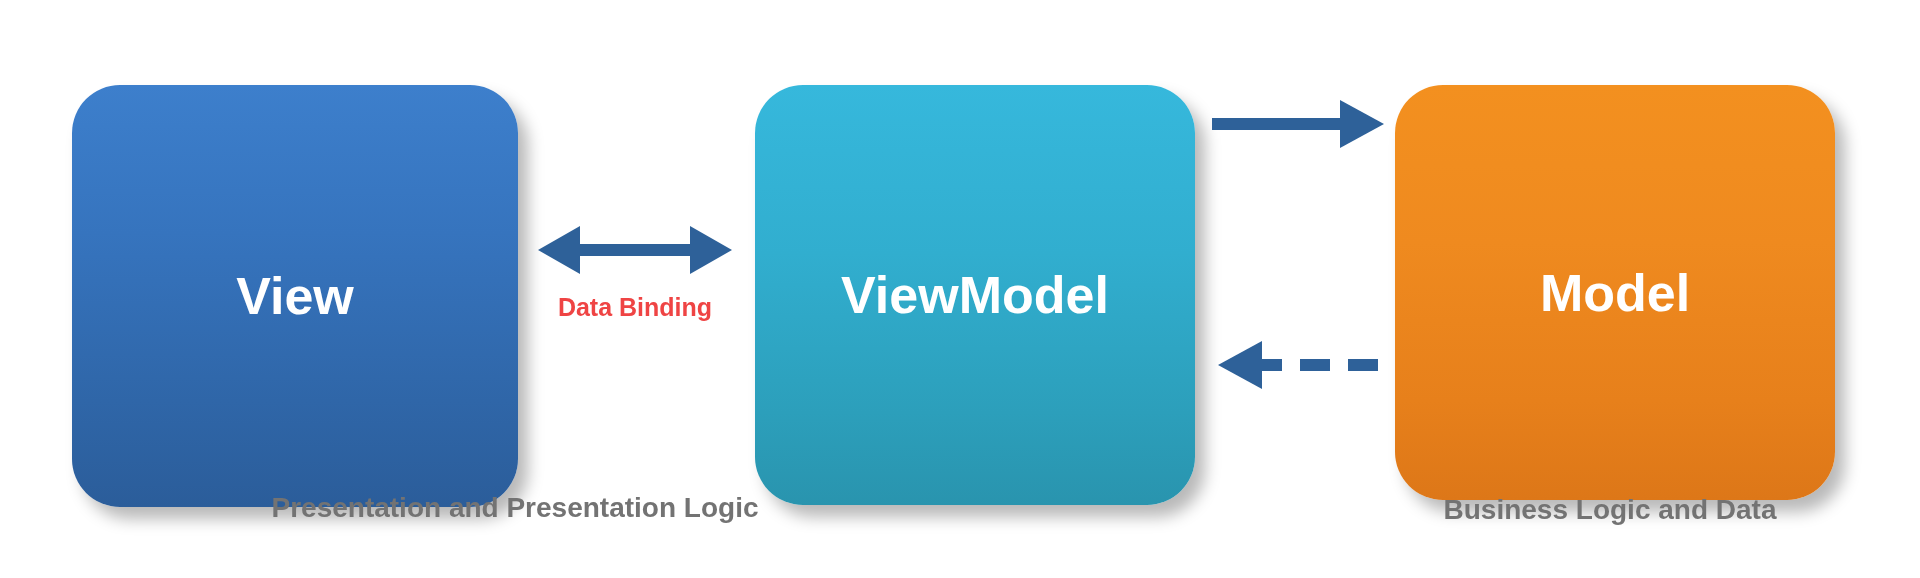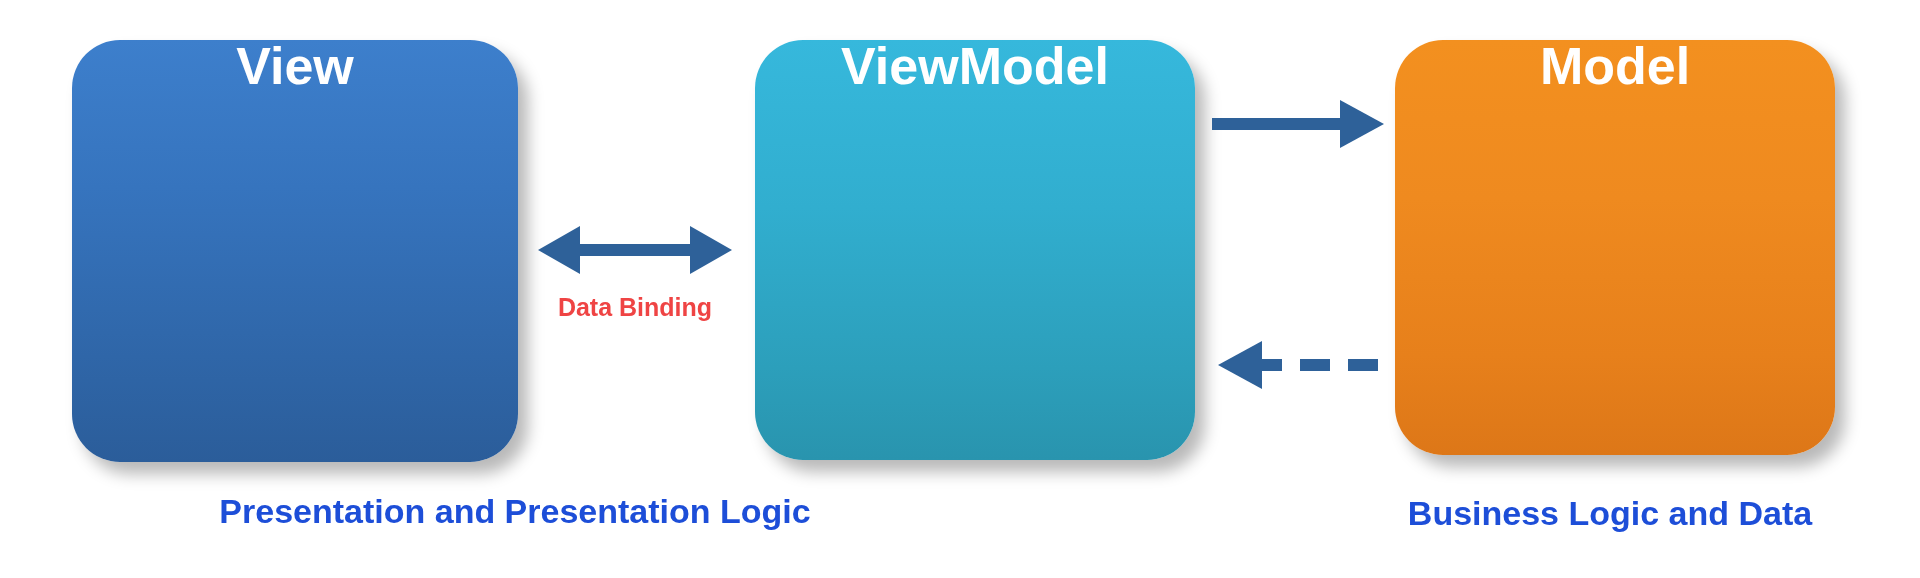--- a/index.html
+++ b/index.html
@@ -16,23 +16,24 @@
     height: 578px;
     background: #ffffff;
     overflow: hidden;
   }
 
   
   .node {
     position: absolute;
     border-radius: 48px;
     display: flex;
-    align-items: flex-start;
+    align-items: center;
     justify-content: center;
     box-shadow: 10px 12px 16px rgba(0,0,0,0.28);
+    margin-top: 45px;
   }
   .node-label {
     color: #ffffff;
     font-size: 52px;
     font-weight: bold;
     letter-spacing: 0px;
     line-height: 1;
     user-select: none;
   }
 
@@ -48,22 +49,22 @@
   }
   #node-model {
     left: 1395px; top: 40px;
     width: 440px; height: 415px;
     background: linear-gradient(180deg, #f3901f 0%, #ef8a1f 38%, #e7801b 76%, #dd7718 100%);
   }
 
   
   .caption {
     position: absolute;
-    color: #1d4ed8;
-    font-size: 34px;
+    color: #737373;
+    font-size: 28px;
     font-weight: bold;
     white-space: nowrap;
     text-align: center;
   }
   #caption-view {
     left: 0; top: 492px; width: 1030px;
   }
   #caption-model {
     left: 1200px; top: 494px; width: 820px;
   }

